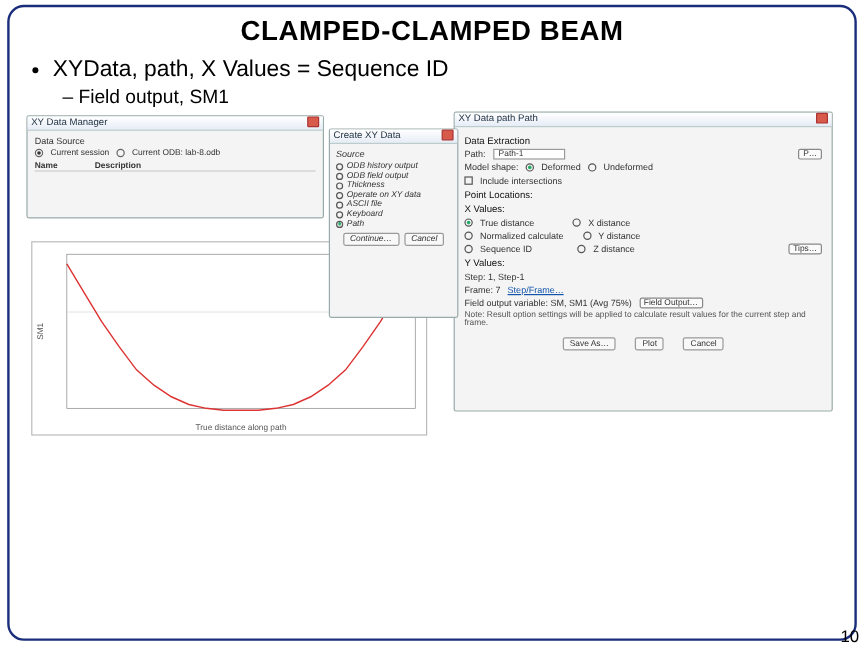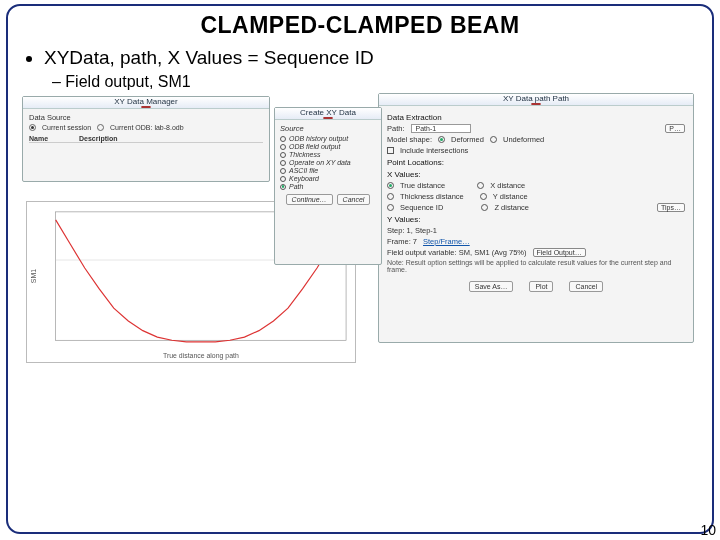--- a/index.html
+++ b/index.html
@@ -25,22 +25,22 @@
   .shots { position: relative; height: 275px; margin-top: 2px; }
 
   .win {
     position: absolute; background: #f4f4f4;
     border: 1px solid #9aa; border-radius: 2px;
     font-family: "Segoe UI", Tahoma, sans-serif;
     font-size: 8px; color: #333;
   }
   .win .titlebar {
     height: 12px; background: linear-gradient(#fff,#e6ecf6);
-    border-bottom: 1px solid #bcc; display:flex; align-items:center;
-    padding: 0 3px; font-size: 8px; color:#234;flex-direction:column;
+    border-bottom: 1px solid #bcc; display:flex; align-items:flex-start;
+    padding: 0 3px; font-size: 8px; color:#234;
   }
   .win .titlebar .spacer { flex:1; }
   .win .close { width:10px; height:9px; background:#d85a4a; border:1px solid #a33; border-radius:1px; }
 
   
   #win-mgr { top: 3px; left: 0; width: 248px; height: 86px; }
   #win-mgr .body { padding: 4px 6px; }
   .ds-row { display:flex; gap:6px; align-items:center; font-size:7px; }
   .ds-row .rad { width:7px; height:7px; border:1px solid #666; border-radius:50%; display:inline-block; }
   .ds-row .rad.sel::after{content:"";display:block;width:3px;height:3px;background:#333;border-radius:50%;margin:1px auto;}
@@ -191,21 +191,21 @@
         <div class="sect-title">X Values:</div>
         <div class="inline">
           <span class="rad sel"></span>
             <span>True distance</span>
           <span style="width:20px"></span>
           <span class="rad"></span>
             <span>X distance</span>
         </div>
         <div class="inline">
           <span class="rad"></span>
-            <span>Thickness distance</span>
+            <span>Normalized calculate</span>
           <span style="width:4px"></span>
           <span class="rad"></span>
             <span>Y distance</span>
         </div>
         <div class="inline">
           <span class="rad"></span>
             <span>Sequence ID</span>
           <span style="width:26px"></span>
           <span class="rad"></span>
             <span>Z distance</span>

